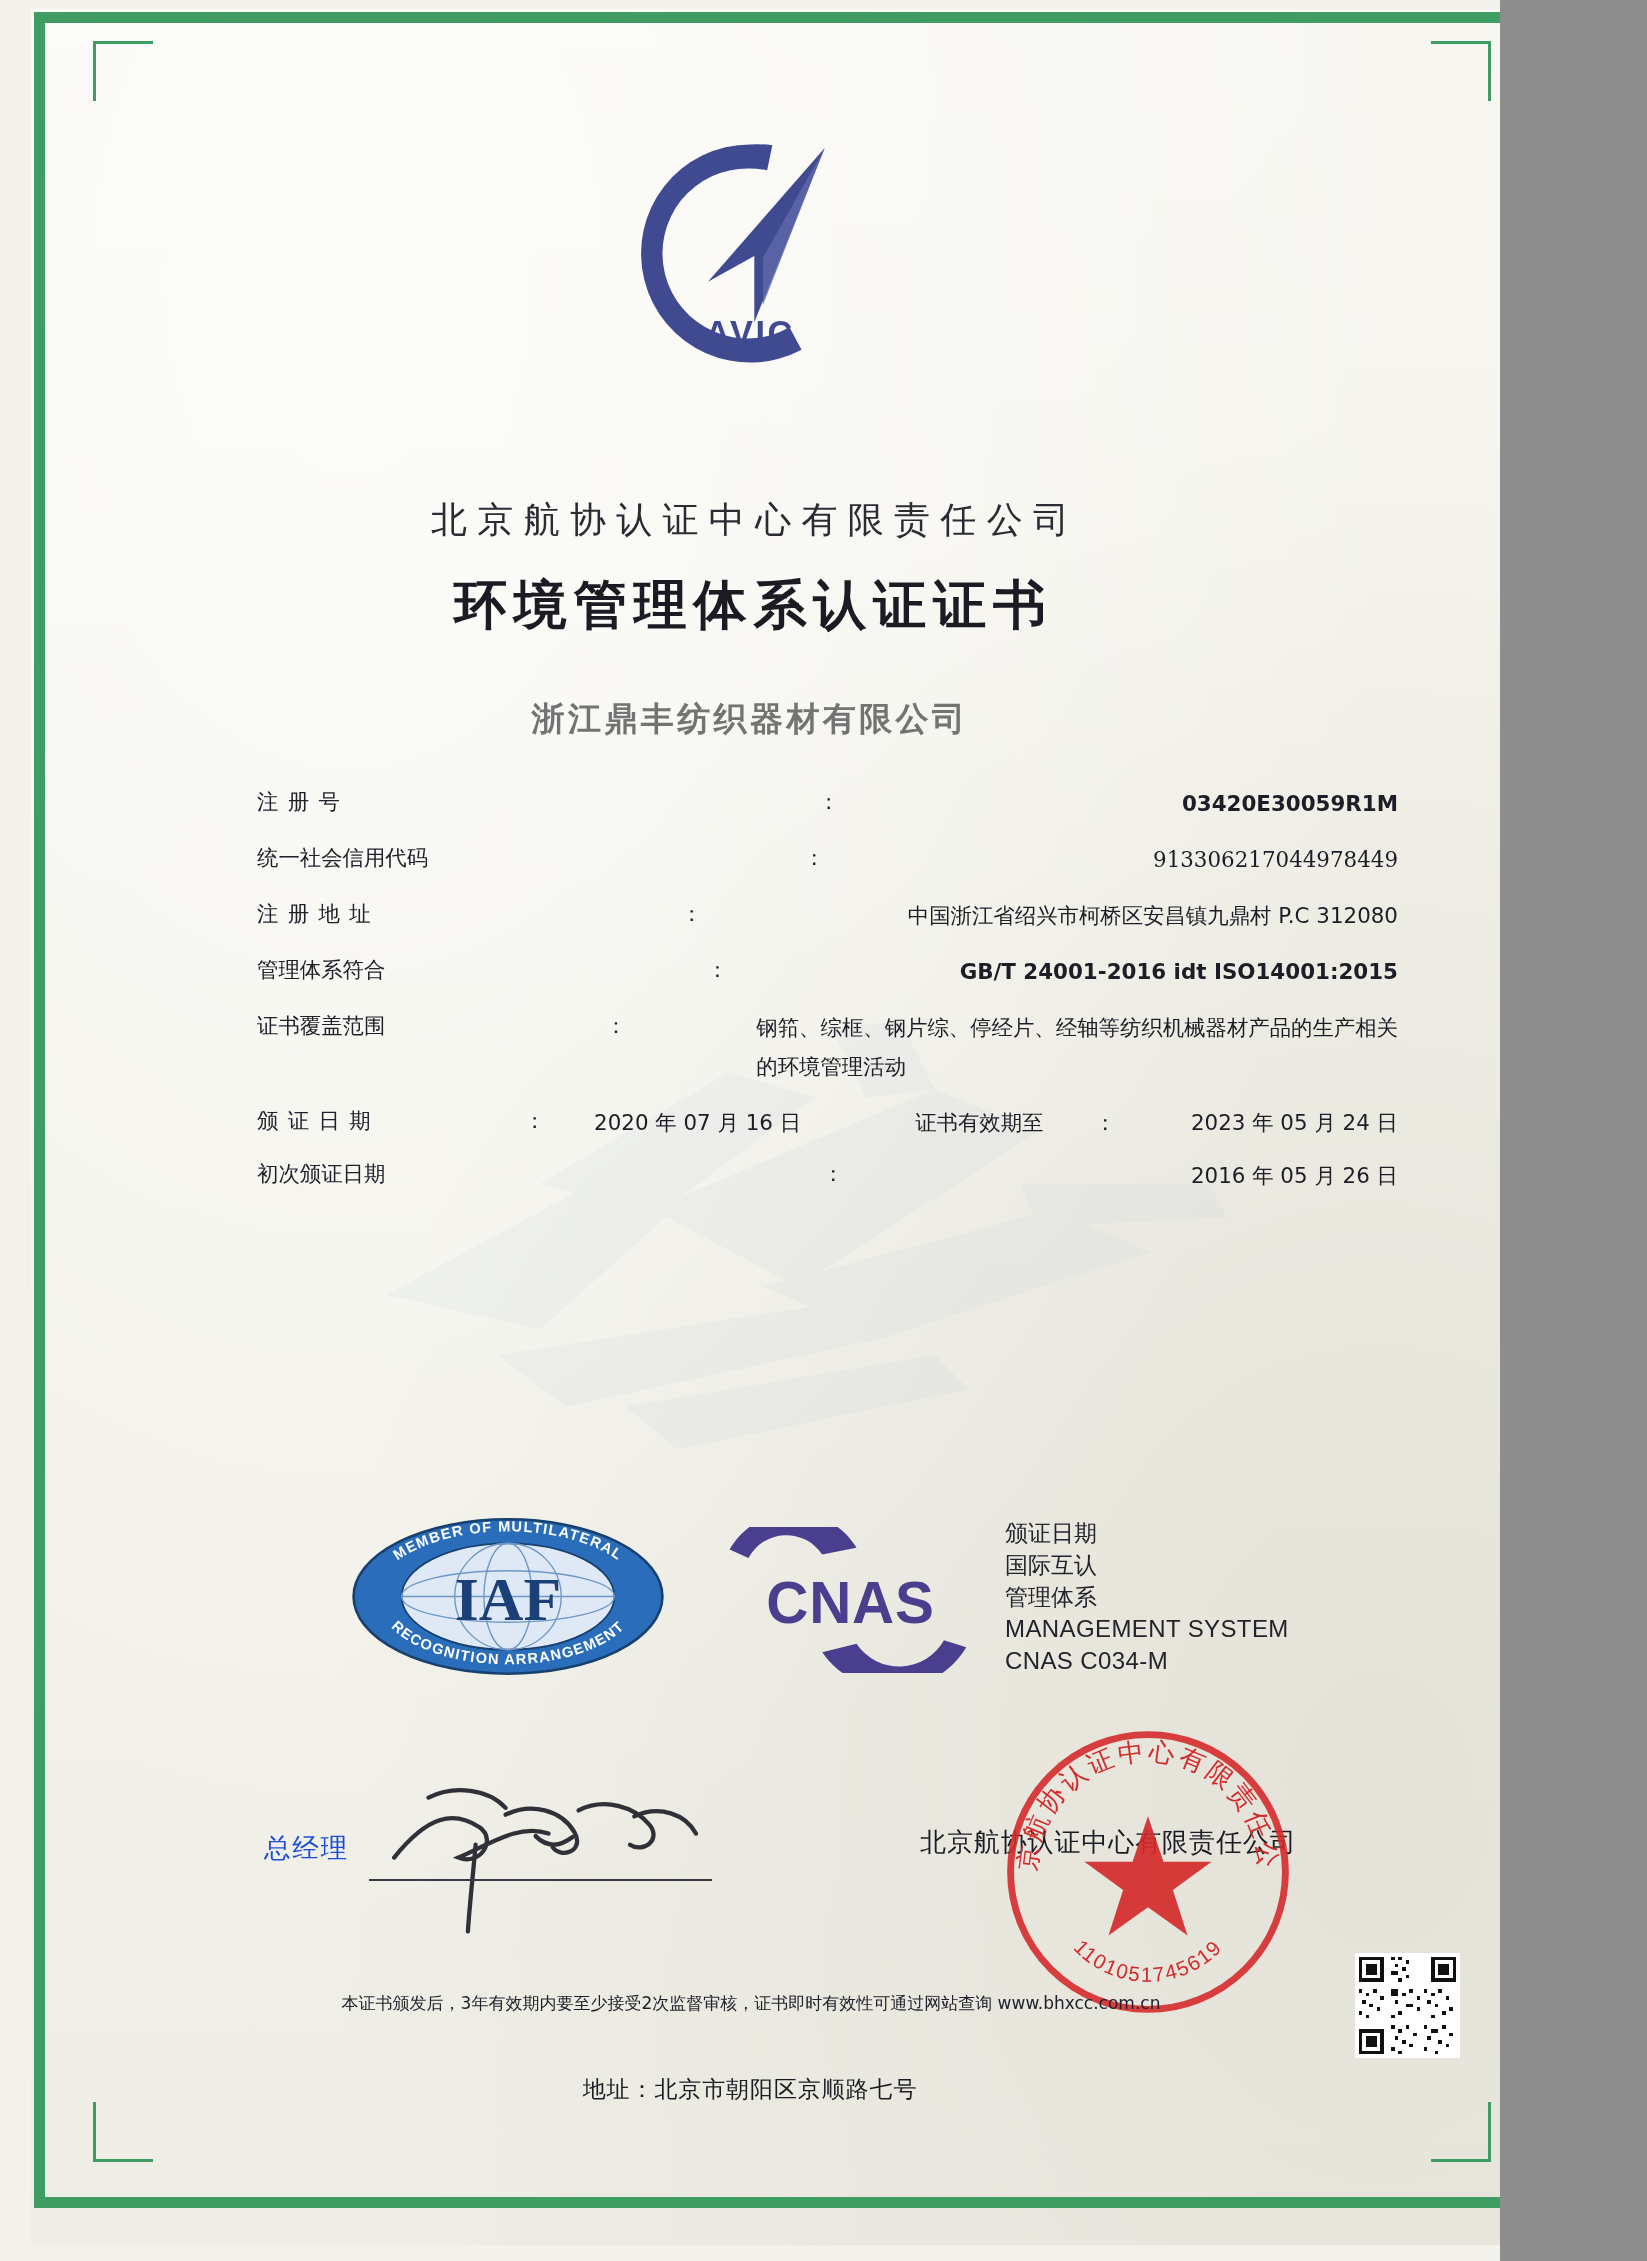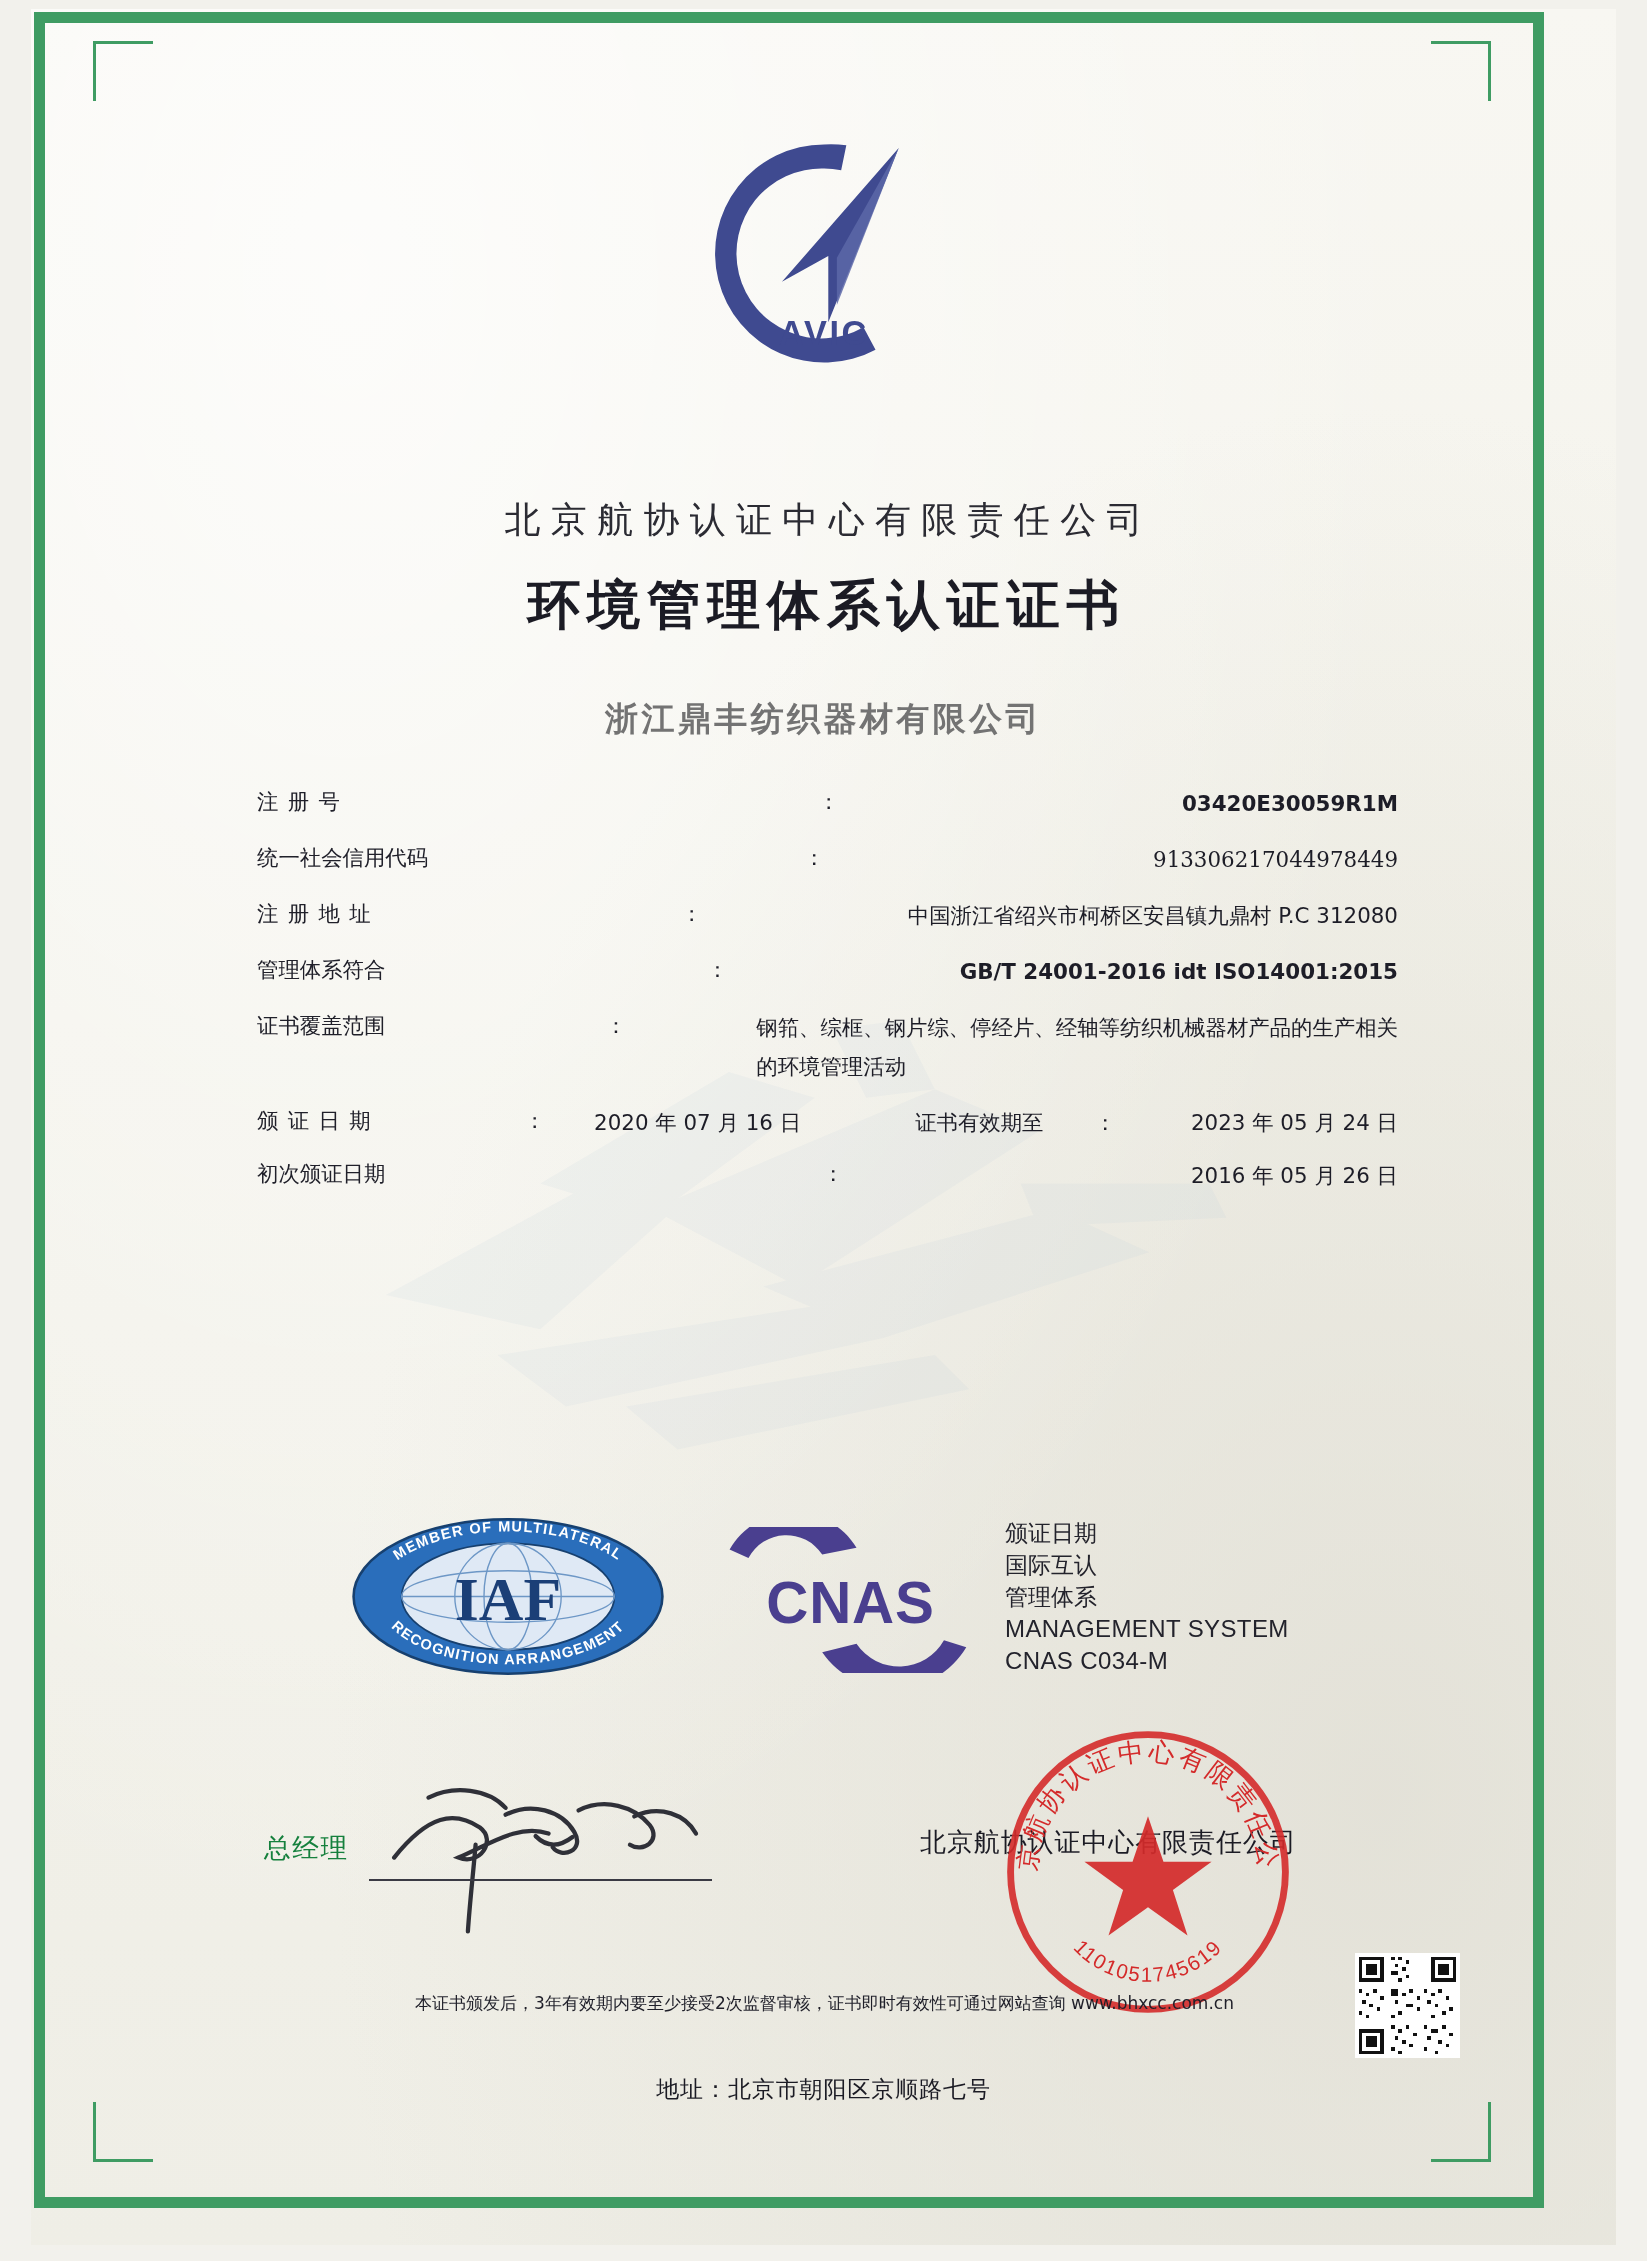--- a/index.html
+++ b/index.html
@@ -9,21 +9,21 @@
   }
   body {
     width: 1647px;
     height: 2261px;
     font-family: "Liberation Sans", sans-serif;
   }
 
   
   #certificate {
     position: relative;
-    width: 1647px;
+    width: 1500px;
     height: 2261px;
     background: #f2f1ec;
     overflow: hidden;
   }
   .paper {
     position: absolute;
     left: 31px;
     top: 8.6px;
     width: 1585px;
     height: 2236px;
@@ -227,21 +227,21 @@
     letter-spacing: 0.4px;
   }
 
   
   .sign-label {
     position: absolute;
     left: 264px;
     top: 1830px;
     font-family: "DejaVu Sans", sans-serif;
     font-size: 26.6px;
-    color: #15803d;
+    color: #1d4ed8;
     letter-spacing: 1.7px;
   }
   .signature {
     position: absolute;
     left: 377px;
     top: 1763px;
     width: 343px;
     height: 172px;
   }
   .sign-rule {

